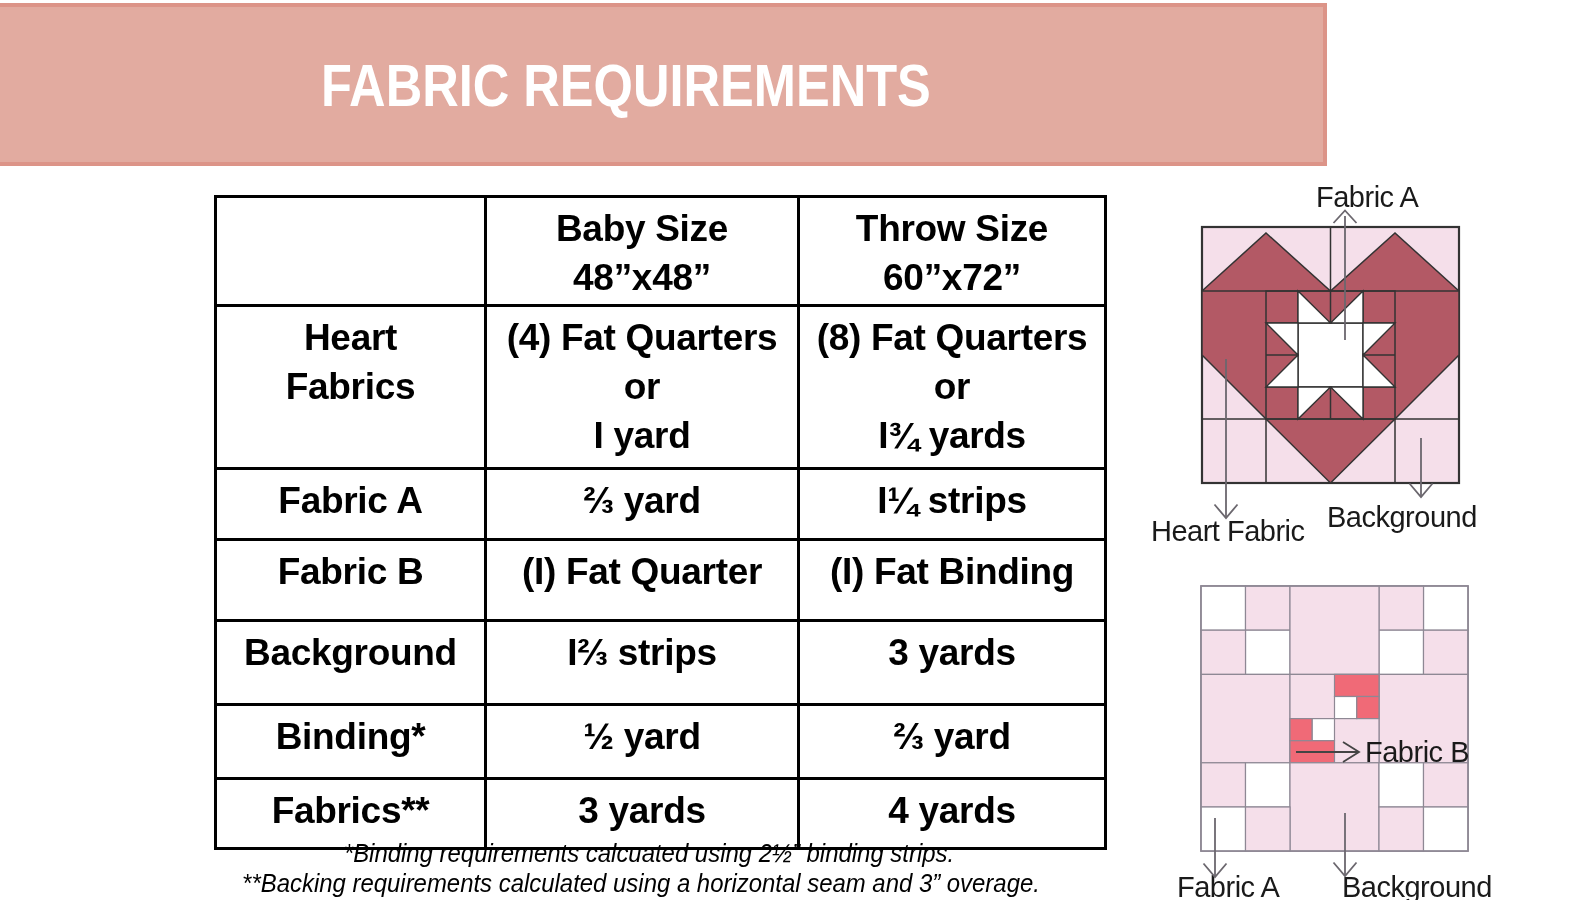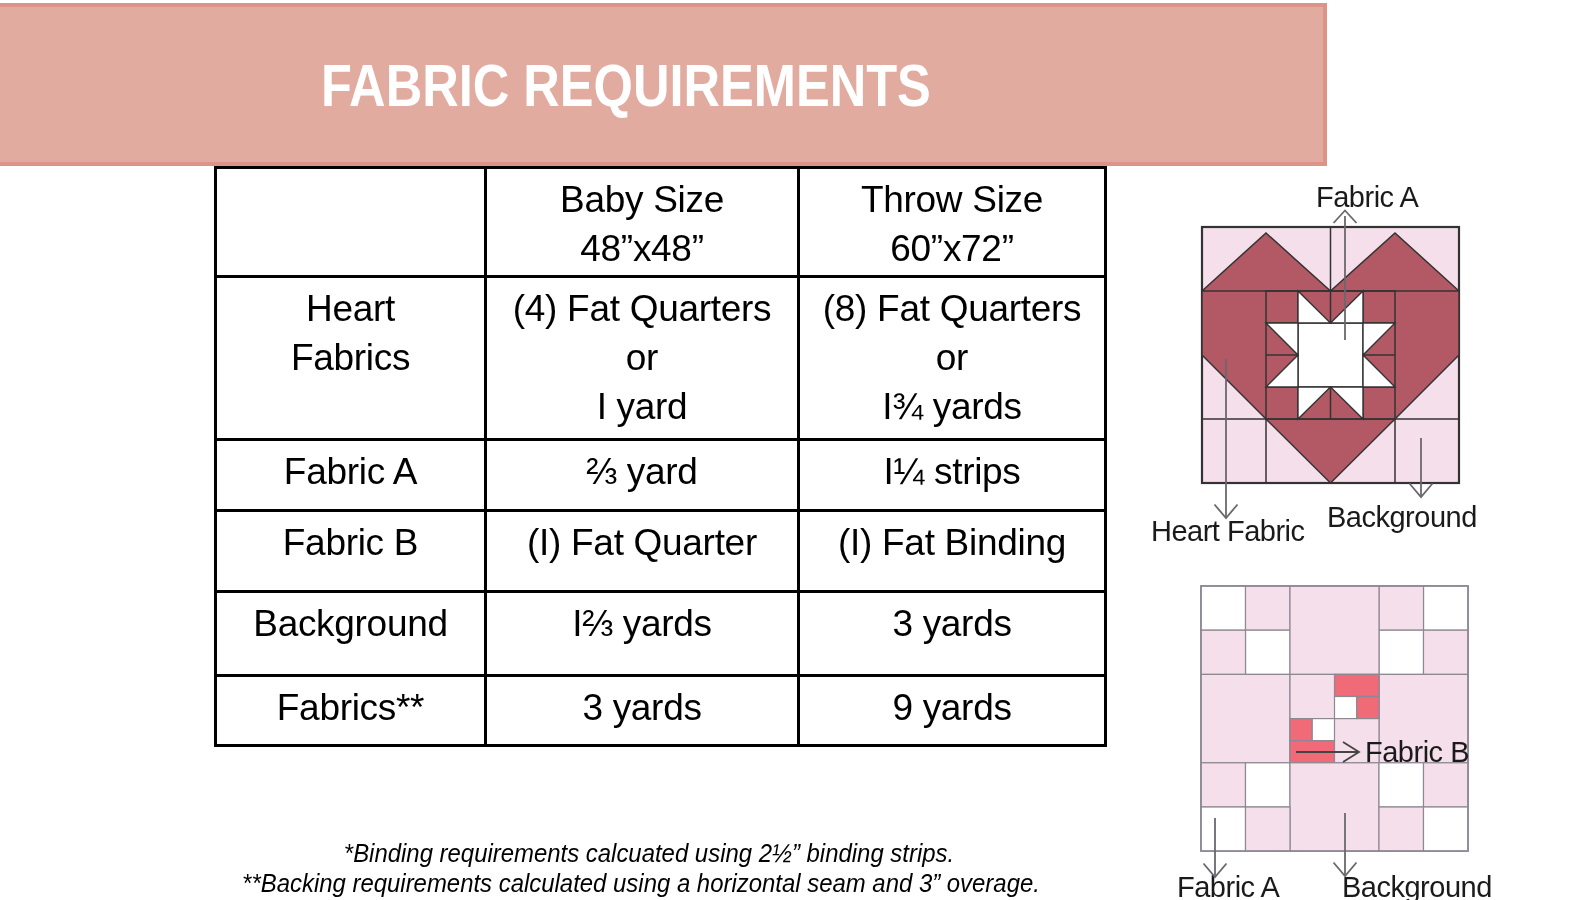--- a/index.html
+++ b/index.html
@@ -2,22 +2,22 @@
 <html><head>
 <meta charset="utf-8">
 <style>
   html,body{margin:0;padding:0;}
   body{width:1588px;height:900px;position:relative;overflow:hidden;background:#ffffff;
        font-family:"Liberation Sans",sans-serif;}
   .banner{position:absolute;left:-8px;top:3px;width:1335px;height:163px;
           background:#e2aba0;border:4px solid #dc9488;box-sizing:border-box;}
   .banner span{position:absolute;left:325px;top:44px;font-size:60px;font-weight:bold;
           color:#ffffff;transform:scaleX(0.843);transform-origin:left top;white-space:nowrap;}
-  table.req{position:absolute;left:214px;top:166px;border-collapse:collapse;
-          table-layout:fixed;width:890px;}
+  table.req{position:absolute;left:214px;top:195px;border-collapse:collapse;
+          table-layout:fixed;width:890px;font-weight:bold;}
   table.req td{border:3px solid #000;text-align:center;vertical-align:top;
           font-size:37px;line-height:49px;letter-spacing:-0.3px;color:#000;padding:6px 0 0 0;}
   .fn{position:absolute;width:890px;text-align:center;font-style:italic;white-space:nowrap;
       font-size:26px;color:#000;}
   svg text{font-family:"Liberation Sans",sans-serif;letter-spacing:-0.5px;}
 </style>
 </head>
 <body>
 
 <div class="banner">
@@ -46,27 +46,32 @@
         <td>⅔ yard</td>
         <td>I¼ strips</td>
       </tr>
   <tr style="height:81px">
         <td>Fabric B</td>
         <td>(I) Fat Quarter</td>
         <td>(I) Fat Binding</td>
       </tr>
   <tr style="height:84px">
         <td>Background</td>
-        <td>I⅔ yards</td>
+        <td>I⅔ strips</td>
         <td>3 yards</td>
+      </tr>
+  <tr style="height:74px">
+        <td>Binding*</td>
+        <td>½ yard</td>
+        <td>⅔ yard</td>
       </tr>
   <tr style="height:70px">
         <td>Fabrics**</td>
         <td>3 yards</td>
-        <td>9 yards</td>
+        <td>4 yards</td>
       </tr>
 </tbody>
   </table>
 
 <div class="fn" style="left:204px;top:838px;transform:scaleX(0.92);">*Binding requirements calcuated using 2½” binding strips.</div>
 
 <div class="fn" style="left:196px;top:868px;transform:scaleX(0.92);">**Backing requirements calculated using a horizontal seam and 3” overage.</div>
 
 <svg style="position:absolute;left:1130px;top:170px;" width="458" height="400" viewBox="0 0 458 400">
   <g transform="translate(72,57)">

